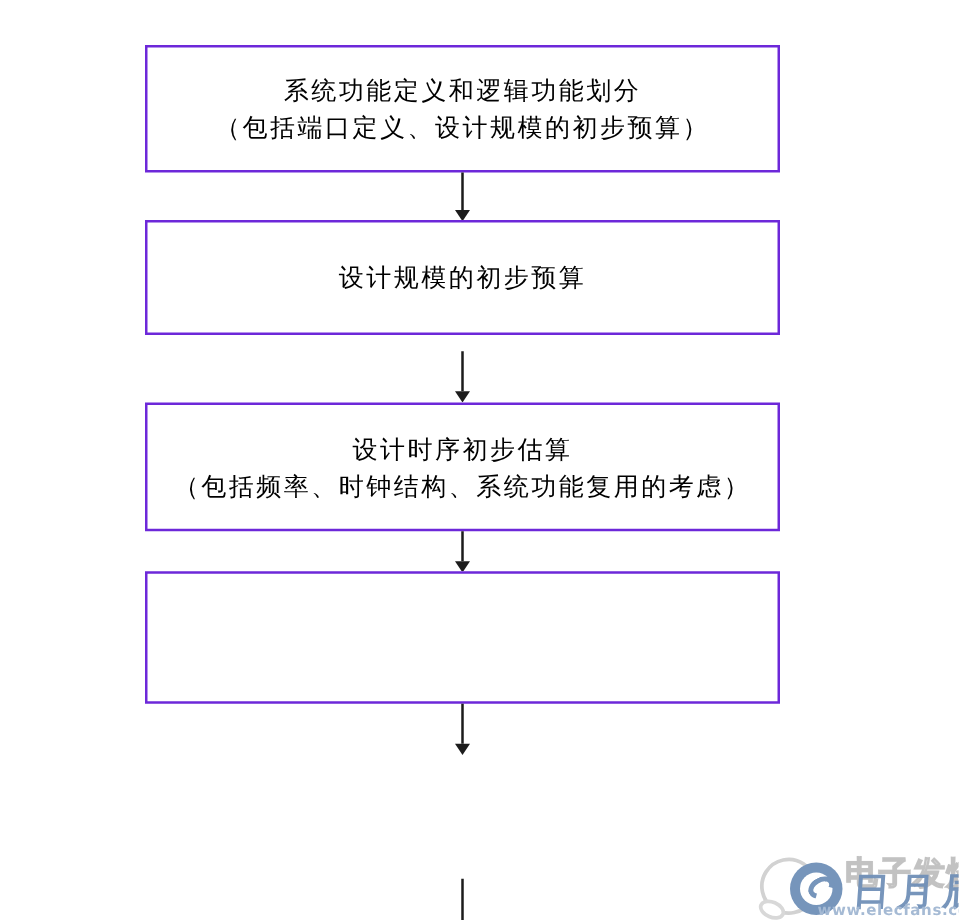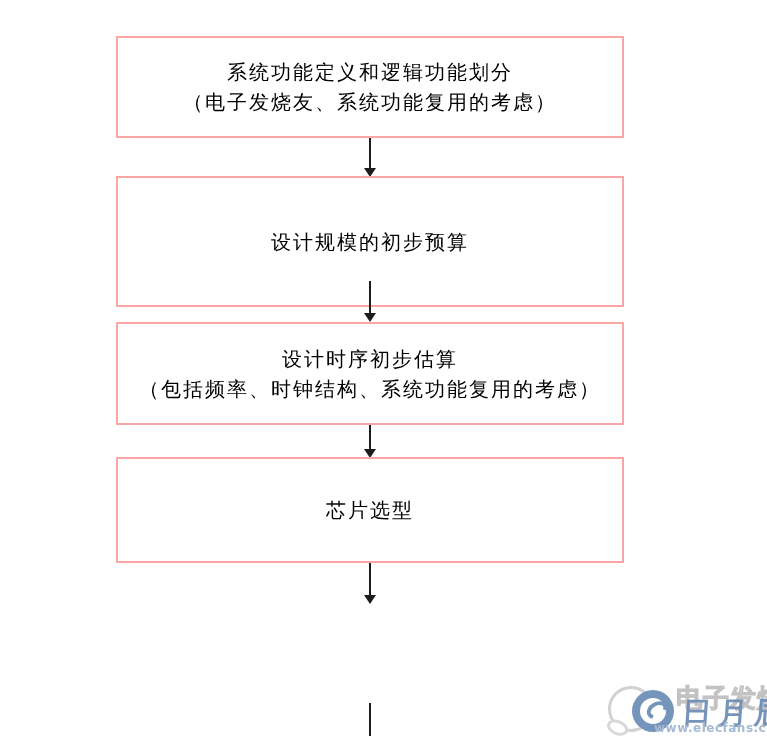--- a/index.html
+++ b/index.html
@@ -10,35 +10,35 @@
     background: #ffffff;
     overflow: hidden;
     font-family: "DejaVu Sans", sans-serif;
   }
   
   .flow-box {
     position: absolute;
     left: 116px;
     width: 508px;
     box-sizing: border-box;
-    border: 2px solid #fca5a5;
+    border: 2px solid #6d28d9;
     background: #ffffff;
     display: flex;
     flex-direction: column;
     align-items: center;
     justify-content: center;
     text-align: left;
     color: #000000;
     font-size: 20px;
     line-height: 30px;
     letter-spacing: 2px;
     white-space: nowrap;
   }
   #box-1 { top: 36px;  height: 102px; }
-  #box-2 { top: 176px; height: 131px; }
+  #box-2 { top: 176px; height: 92px; }
   #box-3 { top: 322px; height: 103px; }
   #box-4 { top: 457px; height: 106px; }
   #box-5 { top: 604px; height: 99px;  }
 
   
   .connector {
     position: absolute;
     left: 363px;
     width: 14px;
     display: flex;
@@ -103,21 +103,21 @@
     color: #a5bad4; white-space: nowrap;
   }
 </style>
 </head>
 <body>
 
 <div class="canvas">
 
   <div class="flow-box" id="box-1">
     <span>系统功能定义和逻辑功能划分</span>
-    <span>（电子发烧友、系统功能复用的考虑）</span>
+    <span>（包括端口定义、设计规模的初步预算）</span>
   </div>
 
   <div class="connector" id="conn-1">
     <div class="line"></div>
     <div class="head"></div>
   </div>
 
   <div class="flow-box" id="box-2">
     <span>设计规模的初步预算</span>
   </div>
@@ -131,21 +131,20 @@
     <span>设计时序初步估算</span>
     <span>（包括频率、时钟结构、系统功能复用的考虑）</span>
   </div>
 
   <div class="connector" id="conn-3">
     <div class="line"></div>
     <div class="head"></div>
   </div>
 
   <div class="flow-box" id="box-4">
-    <span>芯片选型</span>
   </div>
 
   <div class="connector" id="conn-4">
     <div class="line"></div>
     <div class="head"></div>
   </div>
 
 
   <div class="connector" id="conn-5">
     <div class="line"></div>

